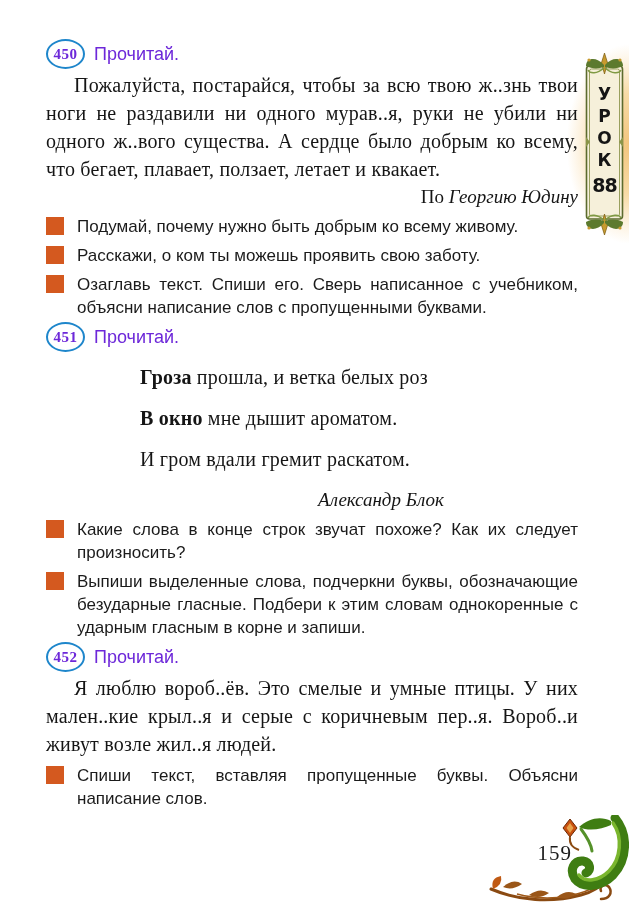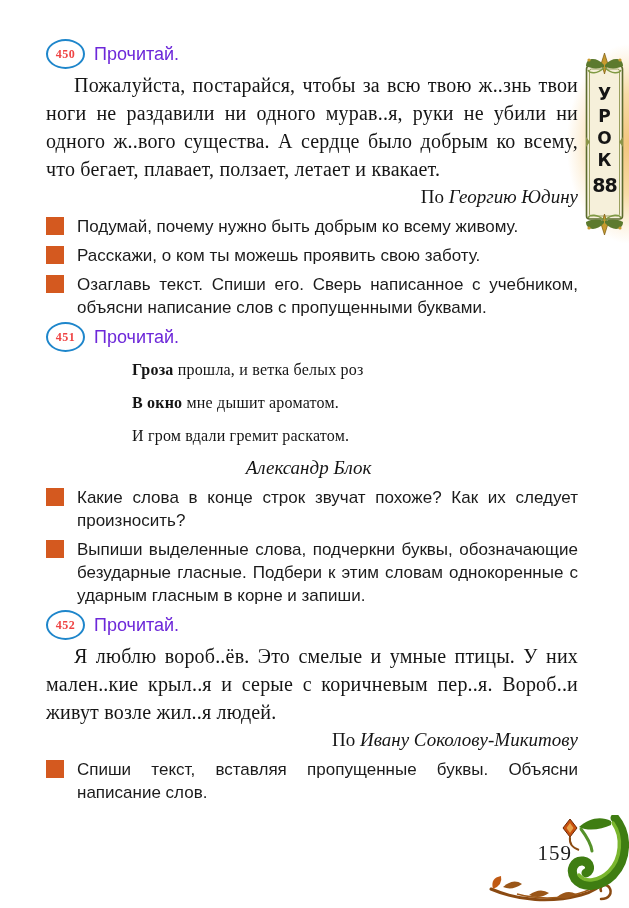--- a/index.html
+++ b/index.html
@@ -29,21 +29,21 @@
     font-family:"DejaVu Sans","Liberation Sans",sans-serif;
     font-weight:bold;font-size:17px;line-height:20px;color:#151515;
   }
   .banner-number{font-size:19px;margin-top:3px;letter-spacing:-1px;text-align:center;}
   
   .content{position:relative;padding:42px 51px 0 46px;}
   .ex-header{display:flex;align-items:center;gap:9px;height:24px;margin-bottom:5px;}
   .badge{
     display:inline-flex;align-items:center;justify-content:center;
     min-width:39px;height:30px;border:2.6px solid #1e86cb;border-radius:50%;
-    color:#ef4444;font-weight:bold;font-size:12px;font-family:"Liberation Serif",serif;
+    color:#6d28d9;font-weight:bold;font-size:15px;font-family:"Liberation Serif",serif;
     box-sizing:border-box;padding:0 3px;letter-spacing:0.5px;
   }
   .instruction{font-family:"Liberation Sans","DejaVu Sans",sans-serif;font-size:18px;color:#6d28d9;}
   .body-text{
     margin:0;font-size:20px;line-height:28px;text-align:justify;
     text-indent:28px;letter-spacing:0.2px;
   }
   .attribution{
     margin:2px 0 2px;font-size:19px;line-height:24px;text-align:right;font-family:Liberation Serif, serif;
   }
@@ -54,21 +54,21 @@
   .bullet{
     flex:none;width:18px;height:18px;background:#d4591f;margin-top:2px;
   }
   .task-text{
     margin:0;font-family:"Liberation Sans","DejaVu Sans",sans-serif;
     font-size:17px;line-height:23px;text-align:justify;color:#1b1b1b;
   }
   .section{margin-top:6px;}
   .section:first-child{margin-top:0;}
   .poem{margin:2px 0 0 78px;width:-moz-max-content;width:max-content;}
-  .poem-line{margin:8px;font-size:16px;line-height:25px;letter-spacing:0.2px;}
+  .poem-line{margin:16px;font-size:20px;line-height:25px;letter-spacing:0.2px;}
   .poem-line b{font-weight:700;}
   .poem-author{
     margin:2px 0 0;font-size:19px;line-height:24px;text-align:right;font-style:italic;
   }
   .page-number{
     position:absolute;right:57px;bottom:42px;
     font-size:21px;color:#1b1b1b;letter-spacing:1px;
   }
   .corner-flourish{position:absolute;right:0;bottom:0;pointer-events:none;}
 </style>
@@ -160,21 +160,20 @@
         </div>
       </div>
     </section>
 
     <section class="section">
       <div class="ex-header">
         <span class="badge">452</span>
         <span class="instruction">Прочитай.</span>
       </div>
       <p class="body-text">Я люблю вороб..ёв. Это смелые и умные птицы. У них мален..кие крыл..я и серые с коричневым пер..я. Вороб..и живут возле жил..я людей.</p>
-      <p class="attribution"><span>По</span> <i>Ивану Соколову-Микитову</i></p>
       <div class="tasks">
         <div class="task">
           <span class="bullet"></span>
           <p class="task-text">Спиши текст, вставляя пропущенные буквы. Объясни написание слов.</p>
         </div>
       </div>
     </section>
 
   </div>
 

